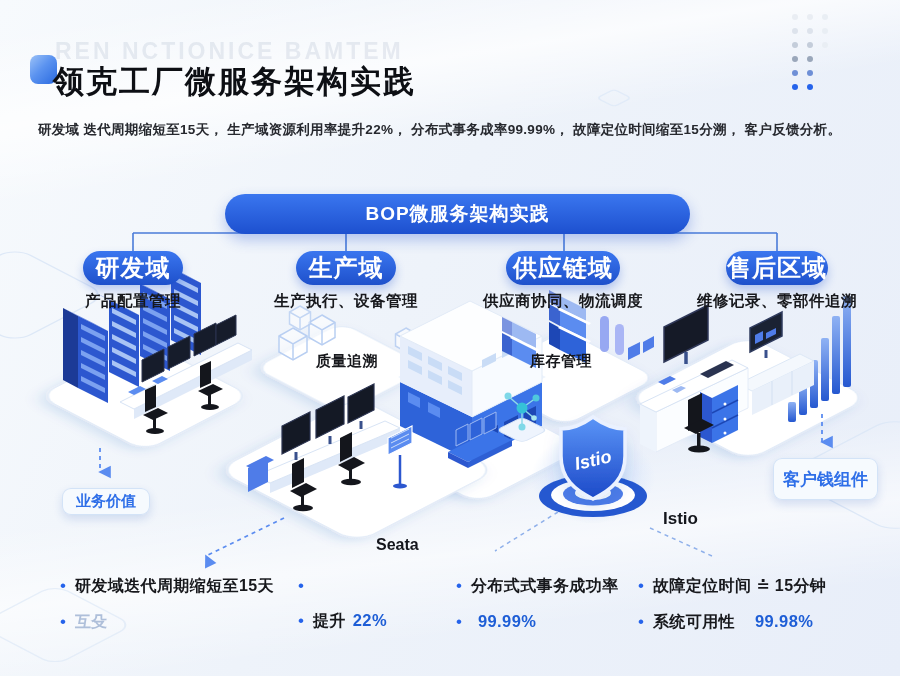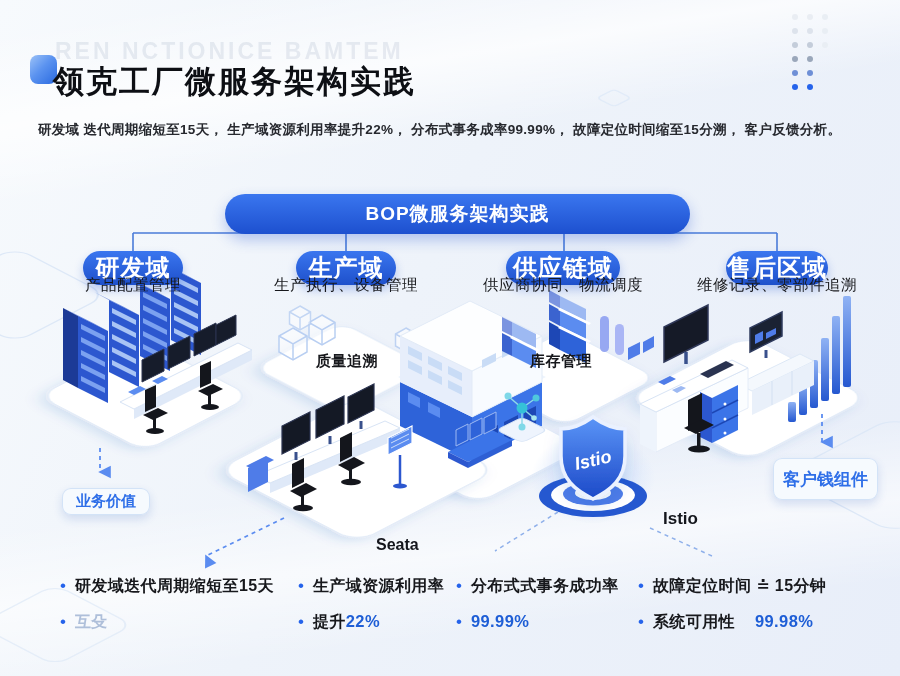--- a/index.html
+++ b/index.html
@@ -31,33 +31,33 @@
   .dots2{position:absolute;left:822px;top:14px;display:grid;grid-auto-rows:6px;row-gap:8px;}
   .dots2 i{width:6px;height:6px;border-radius:50%;background:#e9eef4;display:block;}
   .banner{position:absolute;left:225px;top:182px;width:465px;height:40px;border-radius:20px;
     background:linear-gradient(180deg,#3a76ef 0%,#1d50cf 100%);
     box-shadow:0 6px 14px rgba(29,80,207,.30);color:#fff;font-size:19px;font-weight:800;
     letter-spacing:1px;display:flex;align-items:center;justify-content:center;margin-top:12px;}
   .pill{position:absolute;top:251px;height:34px;border-radius:17px;
     background:linear-gradient(180deg,#3a76ef 0%,#1e50cb 100%);
     box-shadow:0 5px 10px rgba(29,80,207,.28);color:#fff;font-size:24px;font-weight:800;
     letter-spacing:1px;display:flex;align-items:center;justify-content:center;}
-  .pill-desc{position:absolute;top:275px;font-size:15.5px;font-weight:400;color:#17181c;
+  .pill-desc{position:absolute;top:291px;font-size:15.5px;font-weight:700;color:#17181c;
     text-align:center;letter-spacing:.5px;}
   .scene-label{position:absolute;font-size:15px;font-weight:700;color:#17181c;letter-spacing:.5px;}
   .en-label{position:absolute;font-weight:700;color:#14161c;}
   .badge{position:absolute;border-radius:9px;background:#f6fafe;
     box-shadow:0 4px 10px rgba(31,79,181,.16),inset 0 0 0 1px rgba(197,216,243,.7);
     color:#2f6fe8;font-weight:800;display:flex;align-items:center;justify-content:center;font-family:Liberation Mono, monospace;}
   .metrics{position:absolute;top:576px;left:0;width:900px;}
   .mcol{position:absolute;top:0;}
   .m-line{display:flex;align-items:baseline;margin-bottom:15px;white-space:nowrap;}
   .m-dot{color:#2563eb;font-size:17px;margin-right:9px;line-height:20px;}
   .m-text{font-size:16px;font-weight:700;color:#17181c;letter-spacing:.4px;}
-  .m-num{font-size:16.5px;font-weight:800;color:#1e5ed6;letter-spacing:.4px;}
+  .m-num{font-size:16.5px;font-weight:800;color:#1e5ed6;letter-spacing:.4px;margin-left:7px;}
   .m-faint{font-size:16px;font-weight:700;color:#aebfda;}
   svg text{font-family:"Liberation Sans","DejaVu Sans",sans-serif;}
 </style>
 </head>
 <body>
 
 <div class="stage">
   <div class="streak streak1"></div>
   <div class="streak streak2"></div>
 
@@ -443,21 +443,20 @@
           <span class="m-text">研发域迭代周期缩短至15天</span>
         </div>
       <div class="m-line">
           <span class="m-dot">•</span>
           <span class="m-faint">互殳</span>
         </div>
     </div>
     <div class="mcol" style="left:298px;">
       <div class="m-line">
           <span class="m-dot">•</span>
-          <span class="m-text">生产域资源利用率</span>
         </div>
       <div class="m-line">
           <span class="m-dot">•</span>
           <span class="m-text">提升</span>
           <span class="m-num">22%</span>
         </div>
     </div>
     <div class="mcol" style="left:456px;">
       <div class="m-line">
           <span class="m-dot">•</span>

